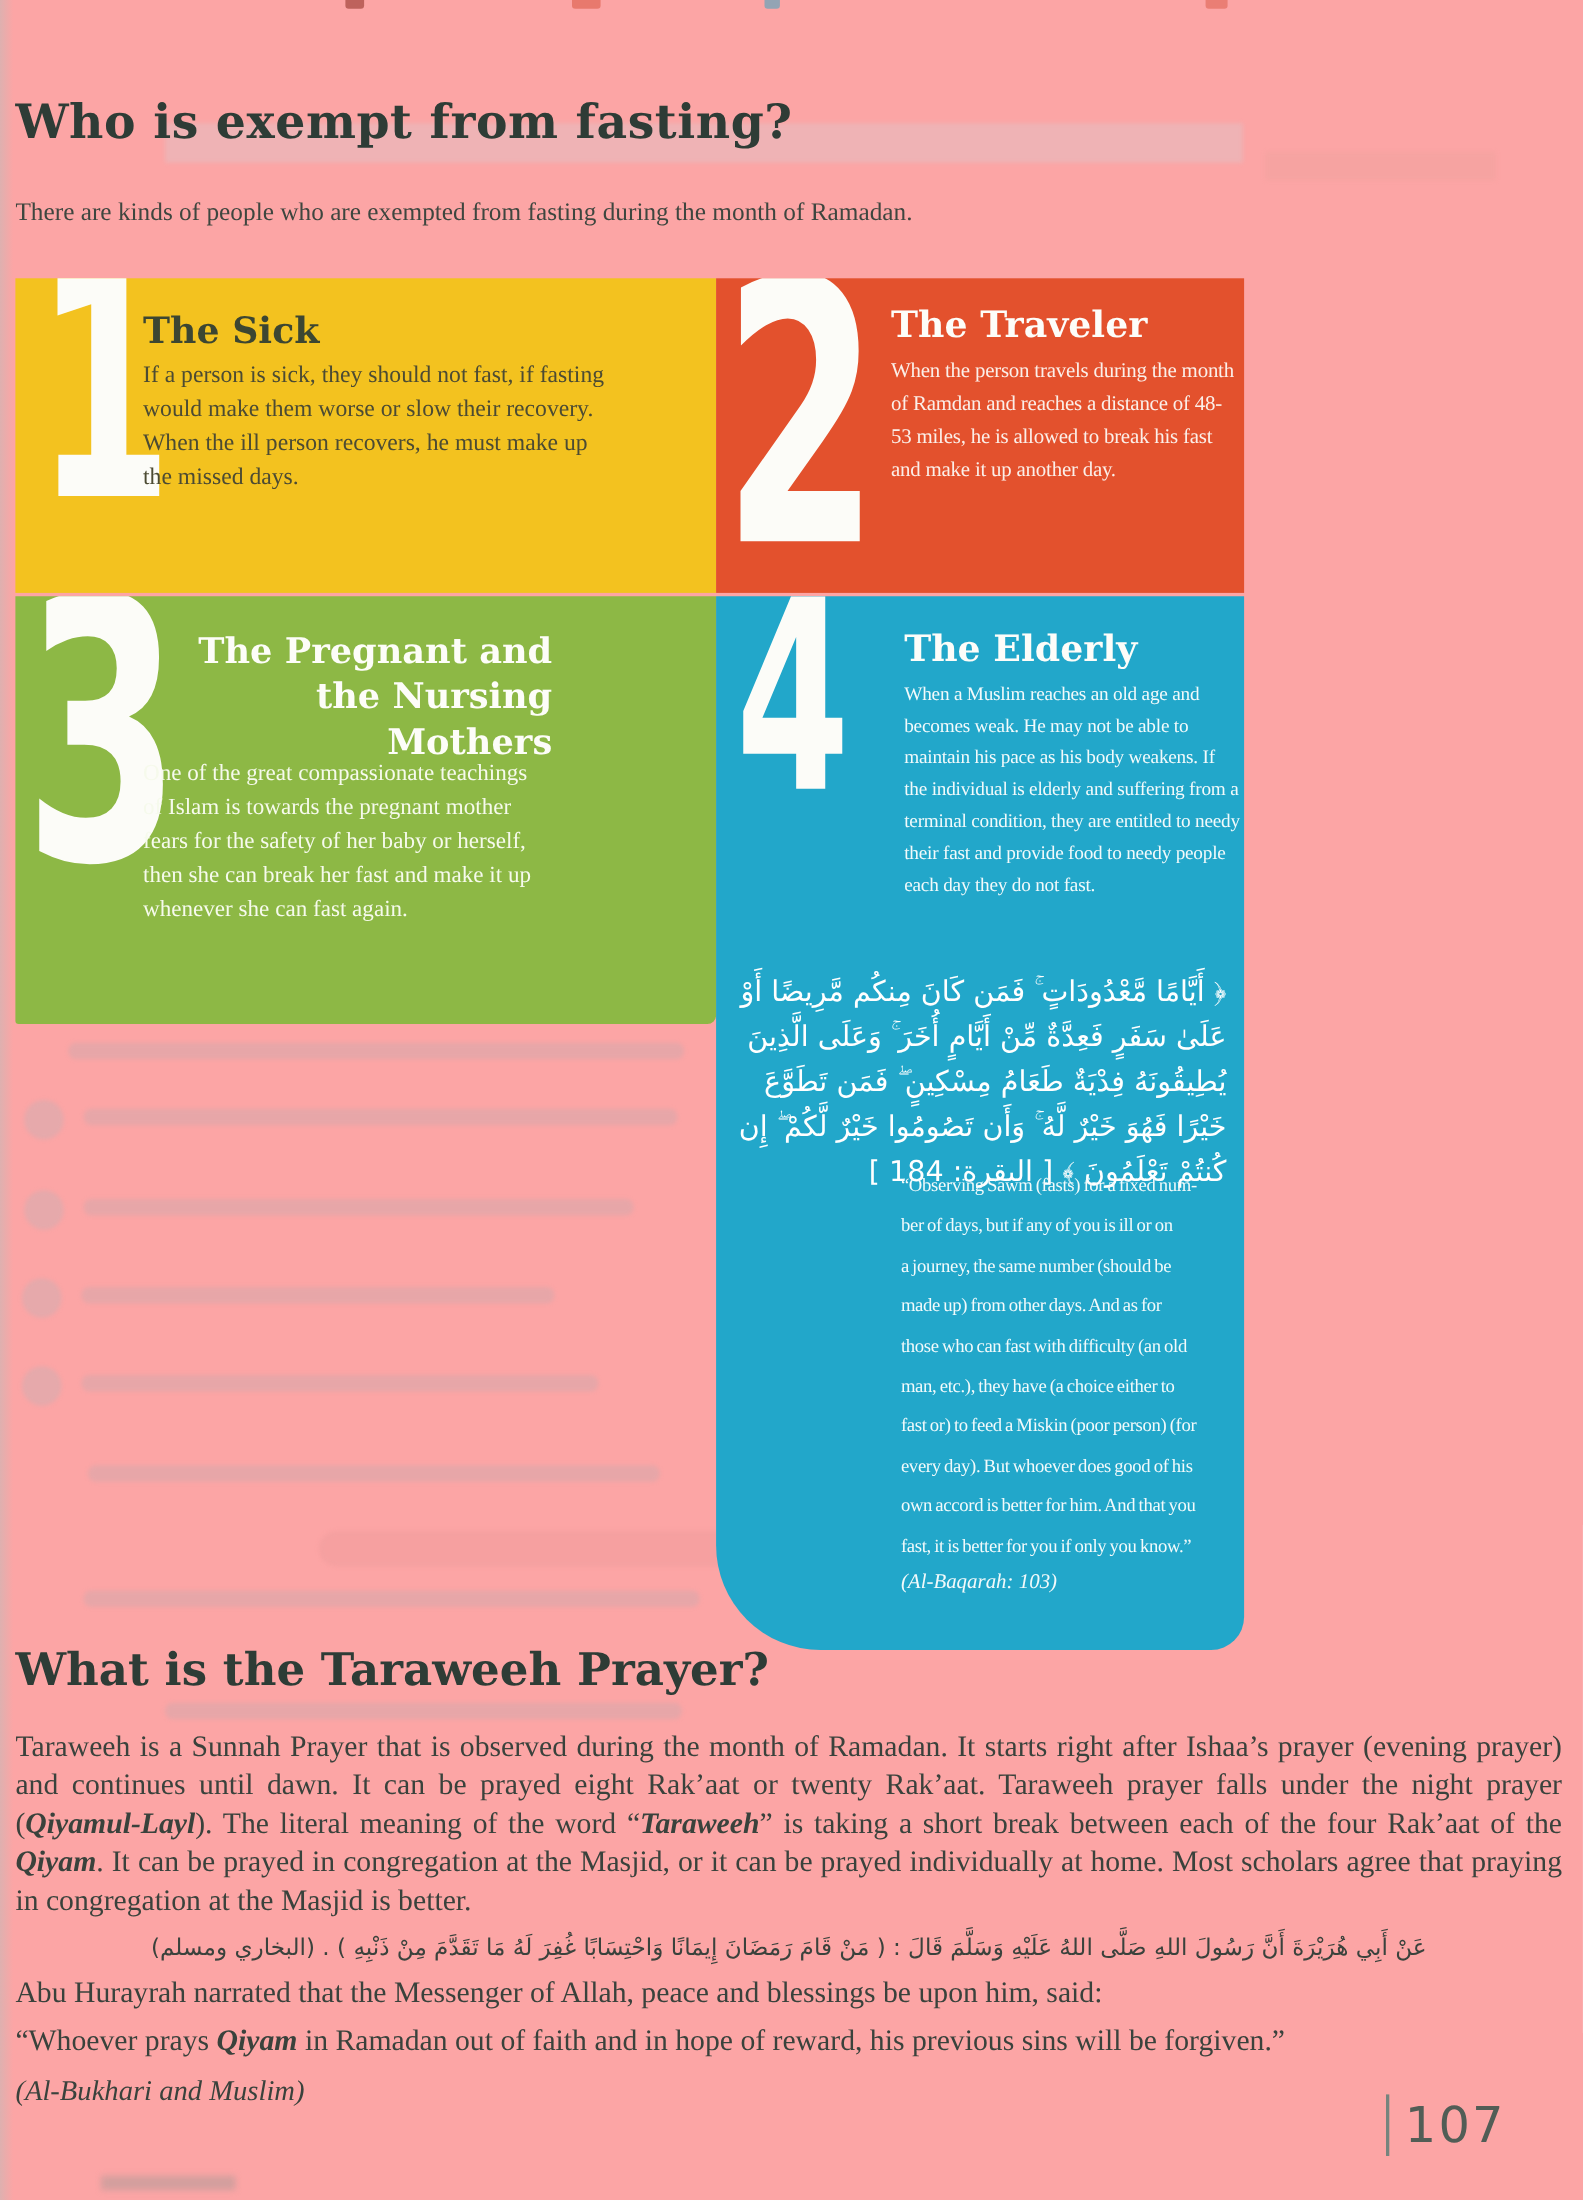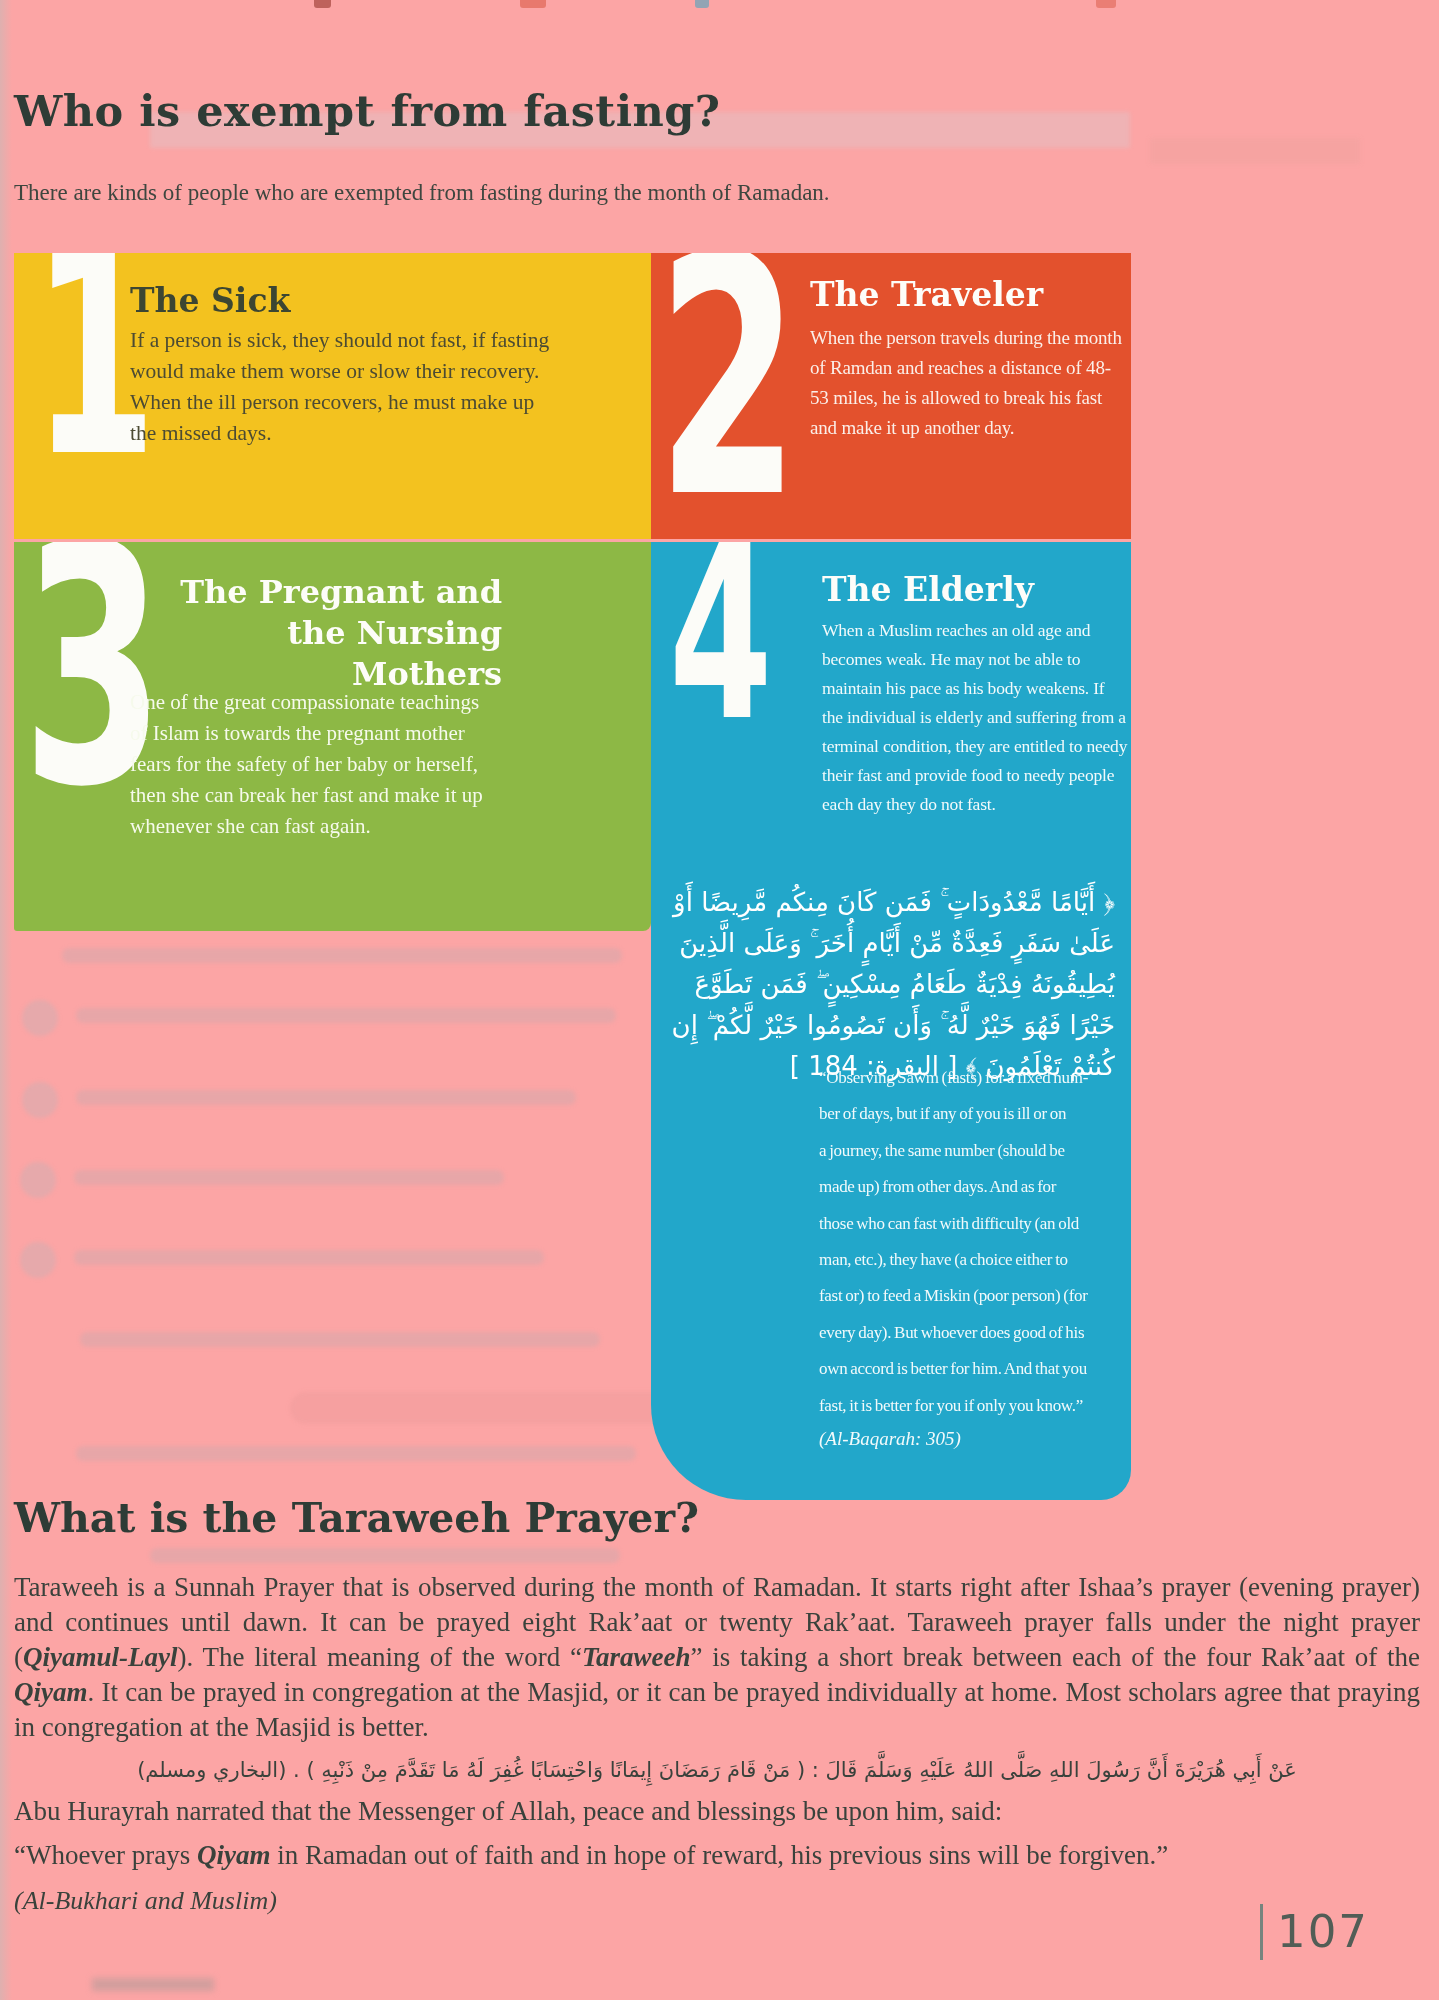--- a/index.html
+++ b/index.html
@@ -149,21 +149,21 @@
         <div class="q-line">ber of days, but if any of you is ill or on</div>
         <div class="q-line">a journey, the same number (should be</div>
         <div class="q-line">made up) from other days. And as for</div>
         <div class="q-line">those who can fast with difficulty (an old</div>
         <div class="q-line">man, etc.), they have (a choice either to</div>
         <div class="q-line">fast or) to feed a Miskin (poor person) (for</div>
         <div class="q-line">every day). But whoever does good of his</div>
         <div class="q-line">own accord is better for him. And that you</div>
         <div class="q-line">fast, it is better for you if only you know.”</div>
       </div>
-    <p class="cite">(Al-Baqarah: 305)</p>
+    <p class="cite">(Al-Baqarah: 103)</p>
   </section>
 
   <h1 class="t-title">What is the Taraweeh Prayer?</h1>
   <p class="t-para"><span>Taraweeh is a Sunnah Prayer that is observed during the month of Ramadan. It starts right after Ishaa’s prayer (evening prayer) and continues until dawn. It can be prayed eight Rak’aat or twenty Rak’aat. Taraweeh prayer falls under the night prayer (</span><span class="bi">Qiyamul-Layl</span><span>).  The literal meaning of the word “</span><span class="bi">Taraweeh</span><span>” is taking a short break between each of the four Rak’aat of the </span><span class="bi">Qiyam</span><span>. It can be prayed in congregation at the Masjid, or it can be prayed individually at home. Most scholars agree that praying in congregation at the Masjid is better.</span></p>
   <p class="hadith" dir="rtl">عَنْ أَبِي هُرَيْرَةَ أَنَّ رَسُولَ اللهِ صَلَّى اللهُ عَلَيْهِ وَسَلَّمَ قَالَ : ( مَنْ قَامَ رَمَضَانَ إِيمَانًا وَاحْتِسَابًا غُفِرَ لَهُ مَا تَقَدَّمَ مِنْ ذَنْبِهِ ) . (البخاري ومسلم)</p>
   <p class="narr">Abu Hurayrah narrated that the Messenger of Allah, peace and blessings be upon him, said:</p>
   <p class="h-quote"><span>“Whoever prays </span><span class="bi">Qiyam</span><span> in Ramadan out of faith and in hope of reward, his previous sins will be forgiven.”</span></p>
   <p class="h-cite">(Al-Bukhari and Muslim)</p>
 
   <div class="pageno">

